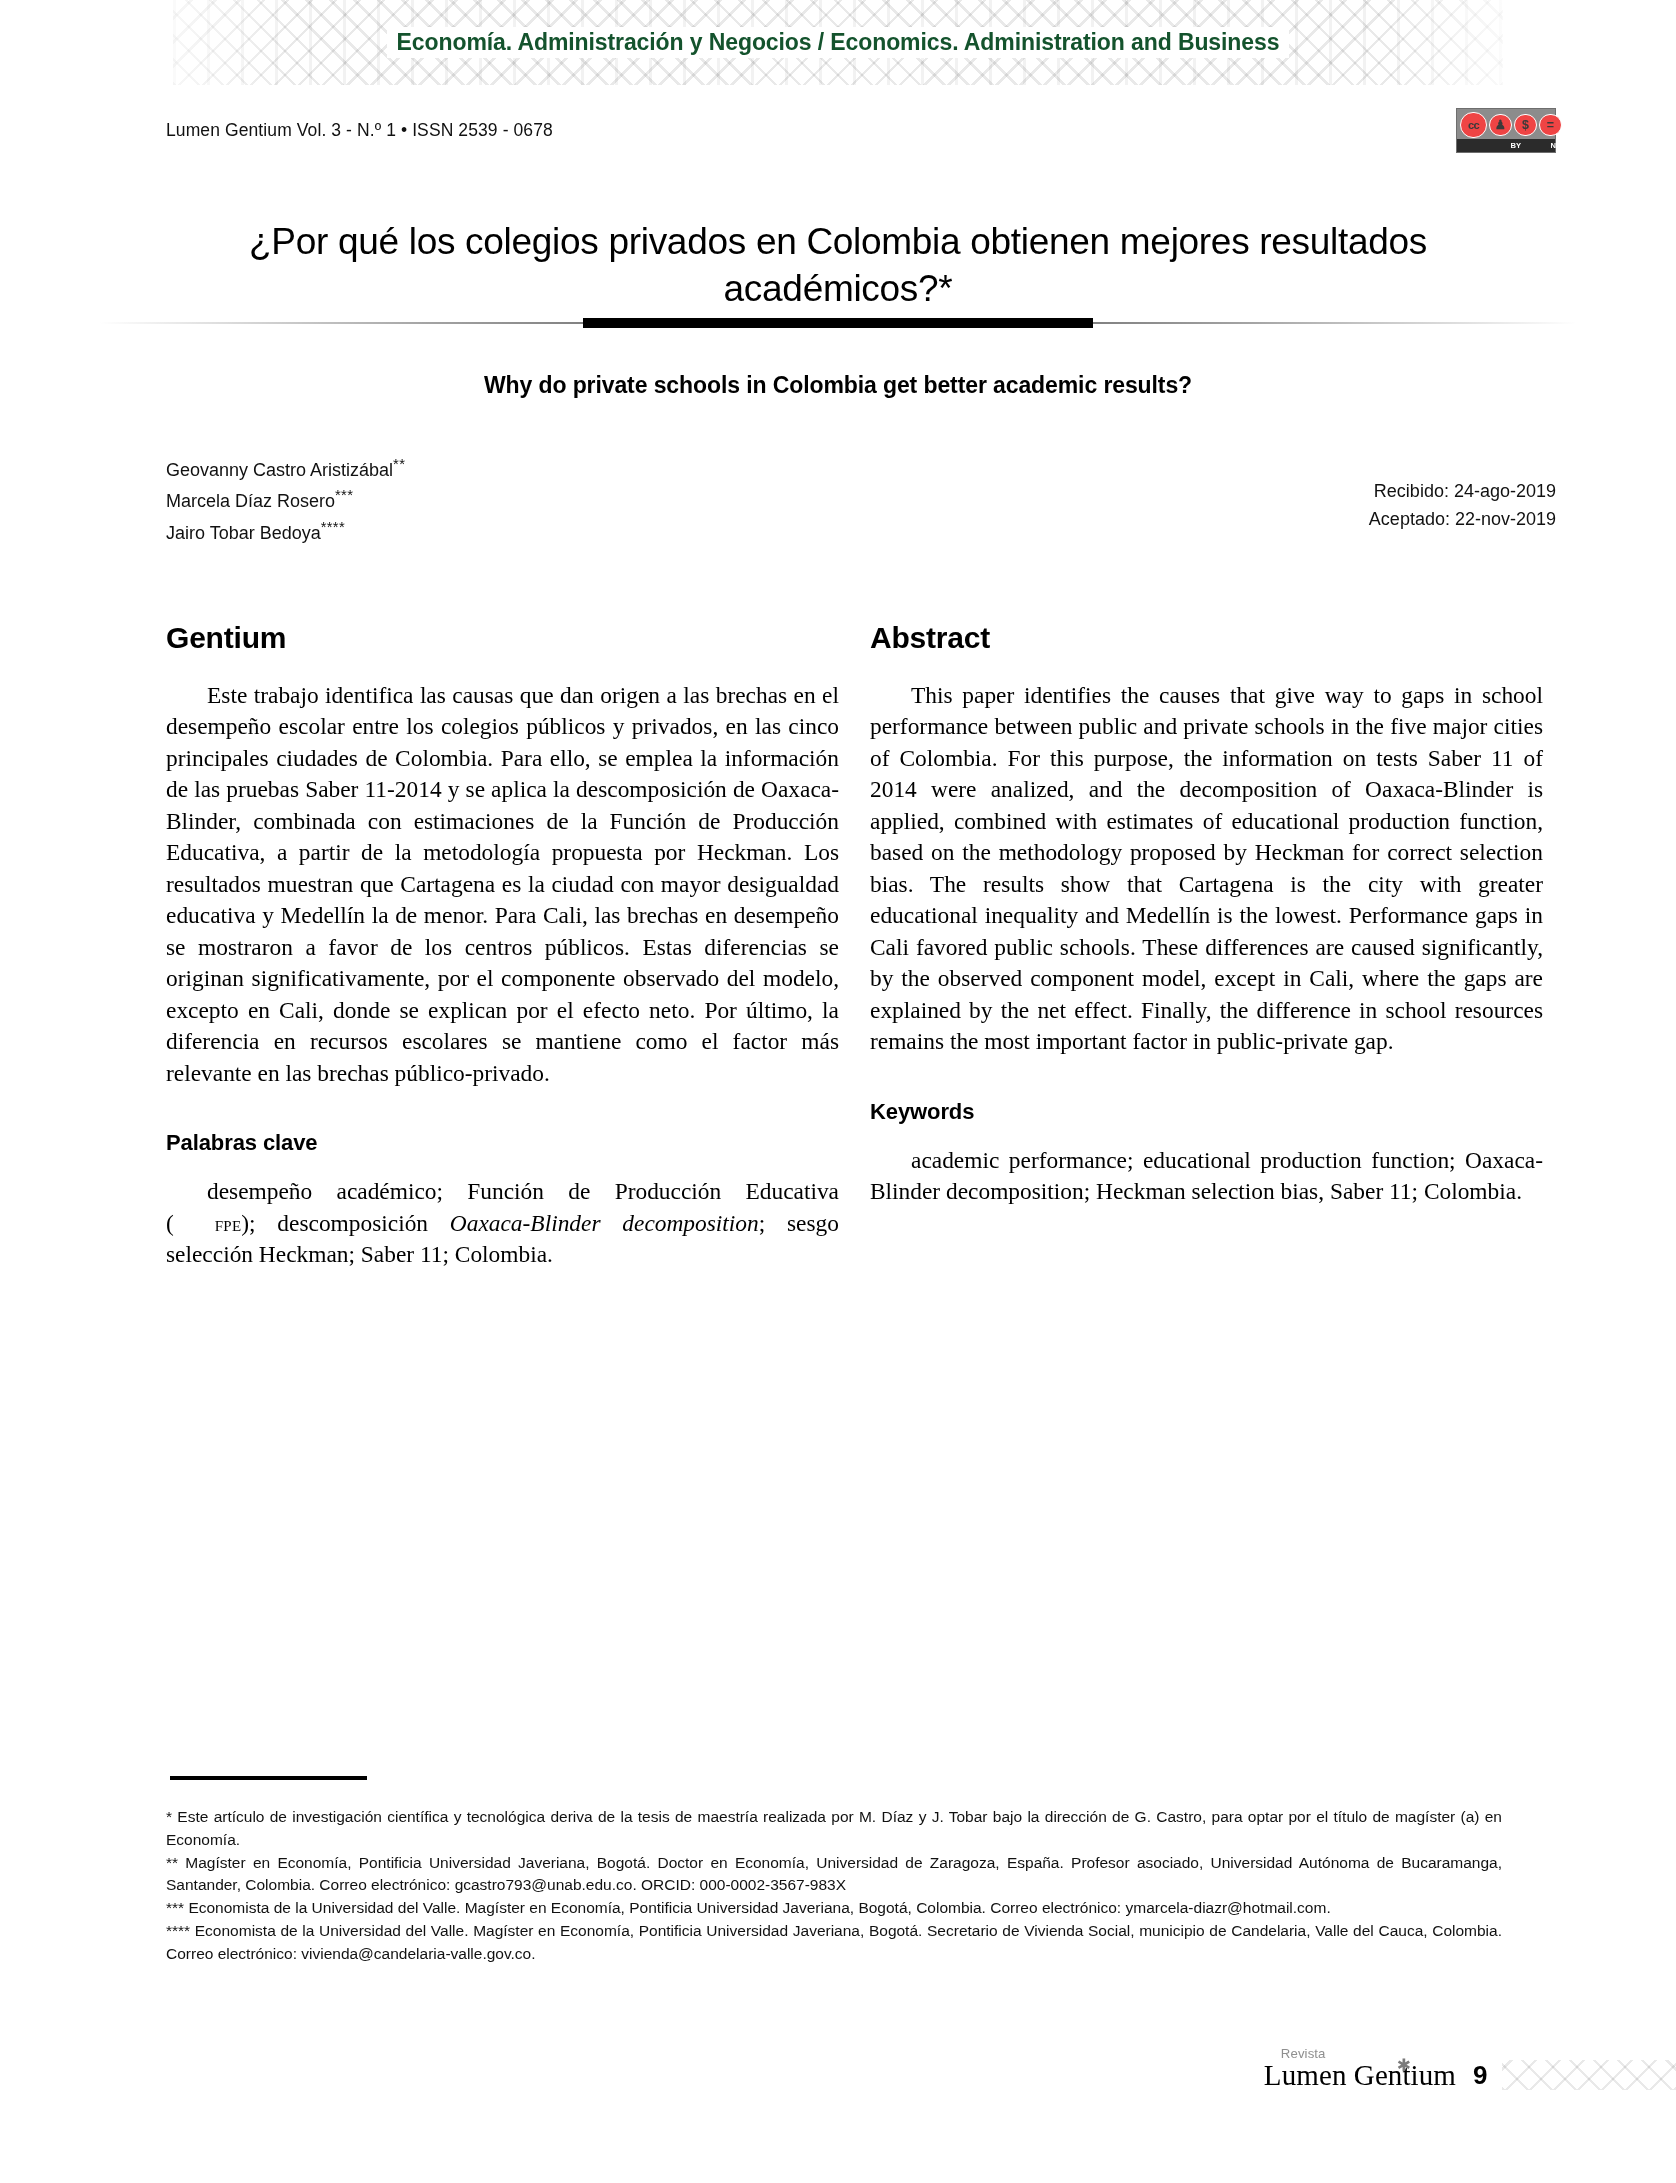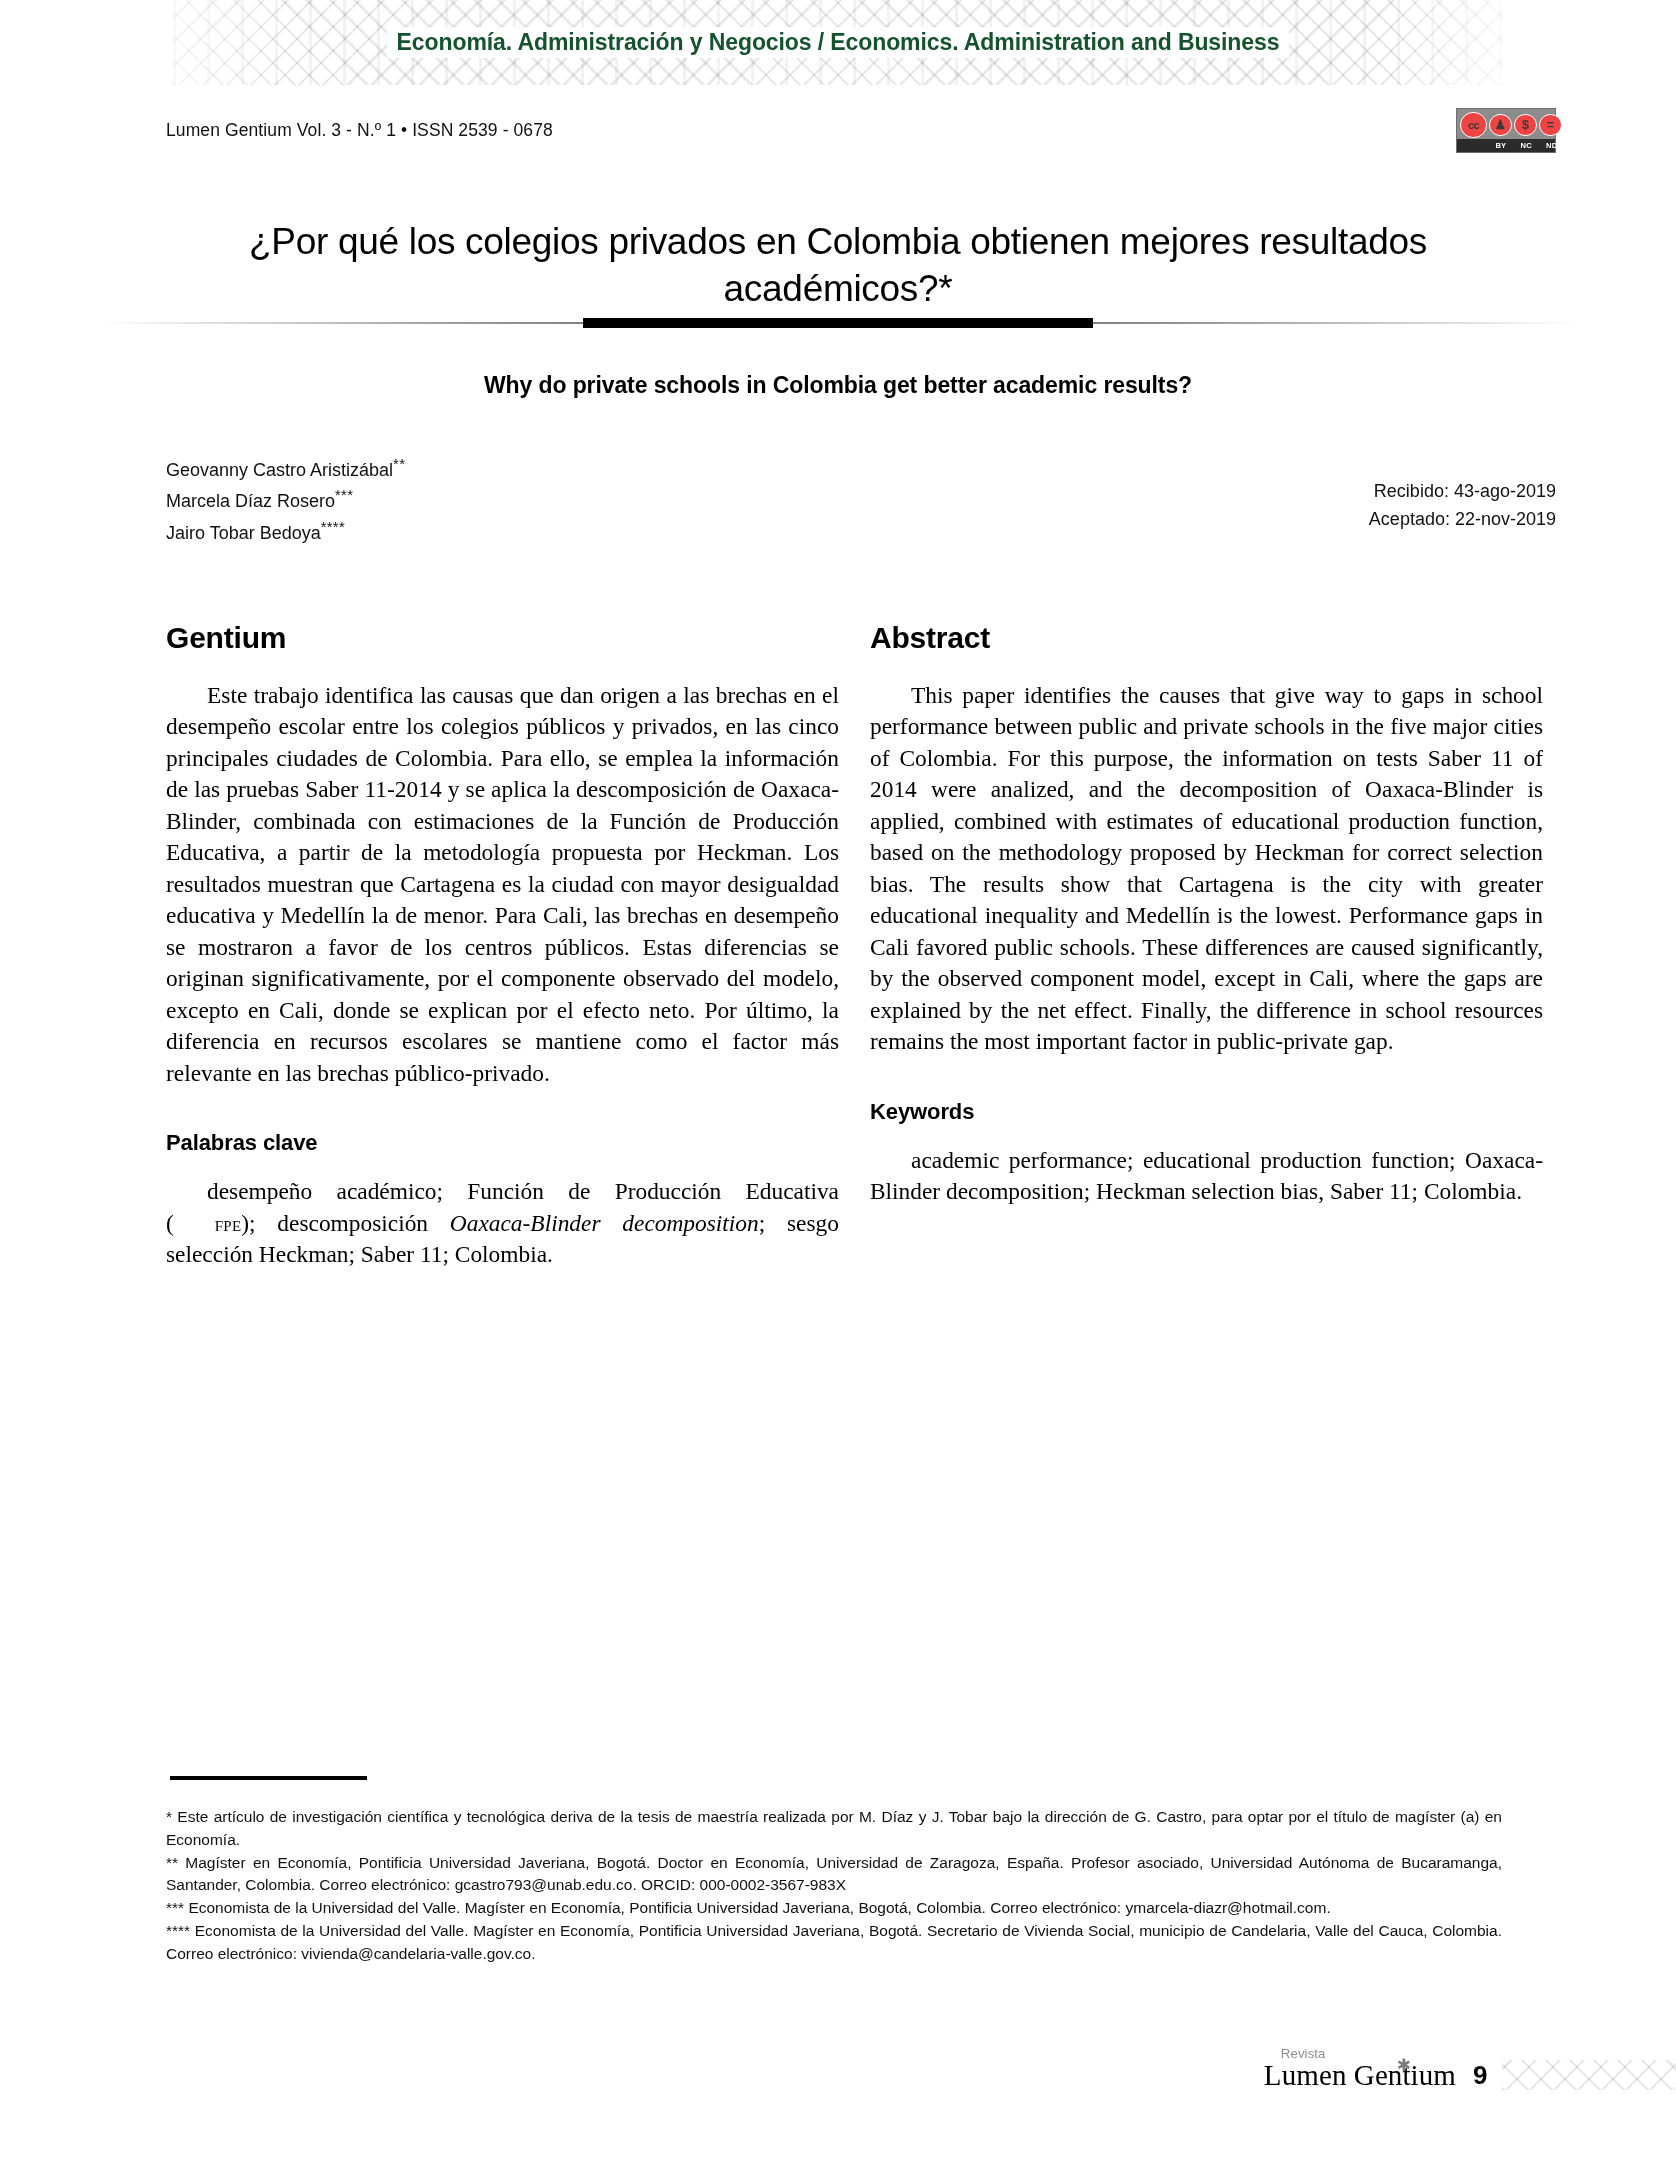--- a/index.html
+++ b/index.html
@@ -111,21 +111,21 @@
     color: #3a3a3a;
     font-weight: bold;
     box-sizing: border-box;
     flex: none;
   }
   .cc-circ.big { width: 26.4px; height: 26.4px; font-size: 11.2px; letter-spacing:-0.7px;}
   .cc-circ.sm  { width: 22.4px; height: 22.4px; font-size: 12.5px; }
   .cc-labels {
     display: flex;
     align-items: center;
-    gap: 3px;
+    gap: 18px;
     margin-top: 0.7px;
     background: #2b2b2b;
     margin-left: -3.3px;
     margin-right: -3.3px;
     padding: 0.7px 3.3px 1.3px 3.3px;
     height: 14px;
     box-sizing: border-box;
   }
   .cc-labels span {
     color: #ffffff;
@@ -378,21 +378,21 @@
 
   <h2 class="title-en">Why do private schools in Colombia get better academic results?</h2>
 
   <div class="authors">
     <div><span>Geovanny Castro Aristizábal</span><span class="sup">**</span></div>
     <div><span>Marcela Díaz Rosero</span><span class="sup">***</span></div>
     <div><span>Jairo Tobar Bedoya</span><span class="sup">****</span></div>
   </div>
 
   <div class="dates">
-    <div>Recibido: 43-ago-2019</div>
+    <div>Recibido: 24-ago-2019</div>
     <div>Aceptado: 22-nov-2019</div>
   </div>
 
   <div class="col col-left">
     <div class="sec-head">Gentium</div>
     <p class="abs-body">Este trabajo identifica las causas que dan origen a las brechas en el desempeño escolar entre los colegios públicos y privados, en las cinco principales ciudades de Colombia. Para ello, se emplea la información de las pruebas Saber 11-2014 y se aplica la descomposición de Oaxaca-Blinder, combinada con estimaciones de la Función de Producción Educativa, a partir de la metodología propuesta por Heckman. Los resultados muestran que Cartagena es la ciudad con mayor desigualdad educativa y Medellín la de menor. Para Cali, las brechas en desempeño se mostraron a favor de los centros públicos. Estas diferencias se originan significativamente, por el componente observado del modelo, excepto en Cali, donde se explican por el efecto neto. Por último, la diferencia en recursos escolares se mantiene como el factor más relevante en las brechas público-privado.</p>
     <div class="kw-head">Palabras clave</div>
     <p class="kw-body"><span>desempeño académico; Función de Producción Educativa (</span><span class="smallcaps">fpe</span><span>); descomposición </span><i>Oaxaca-Blinder decomposition</i><span>; sesgo selección Heckman; Saber 11; Colombia.</span></p>
   </div>
 

